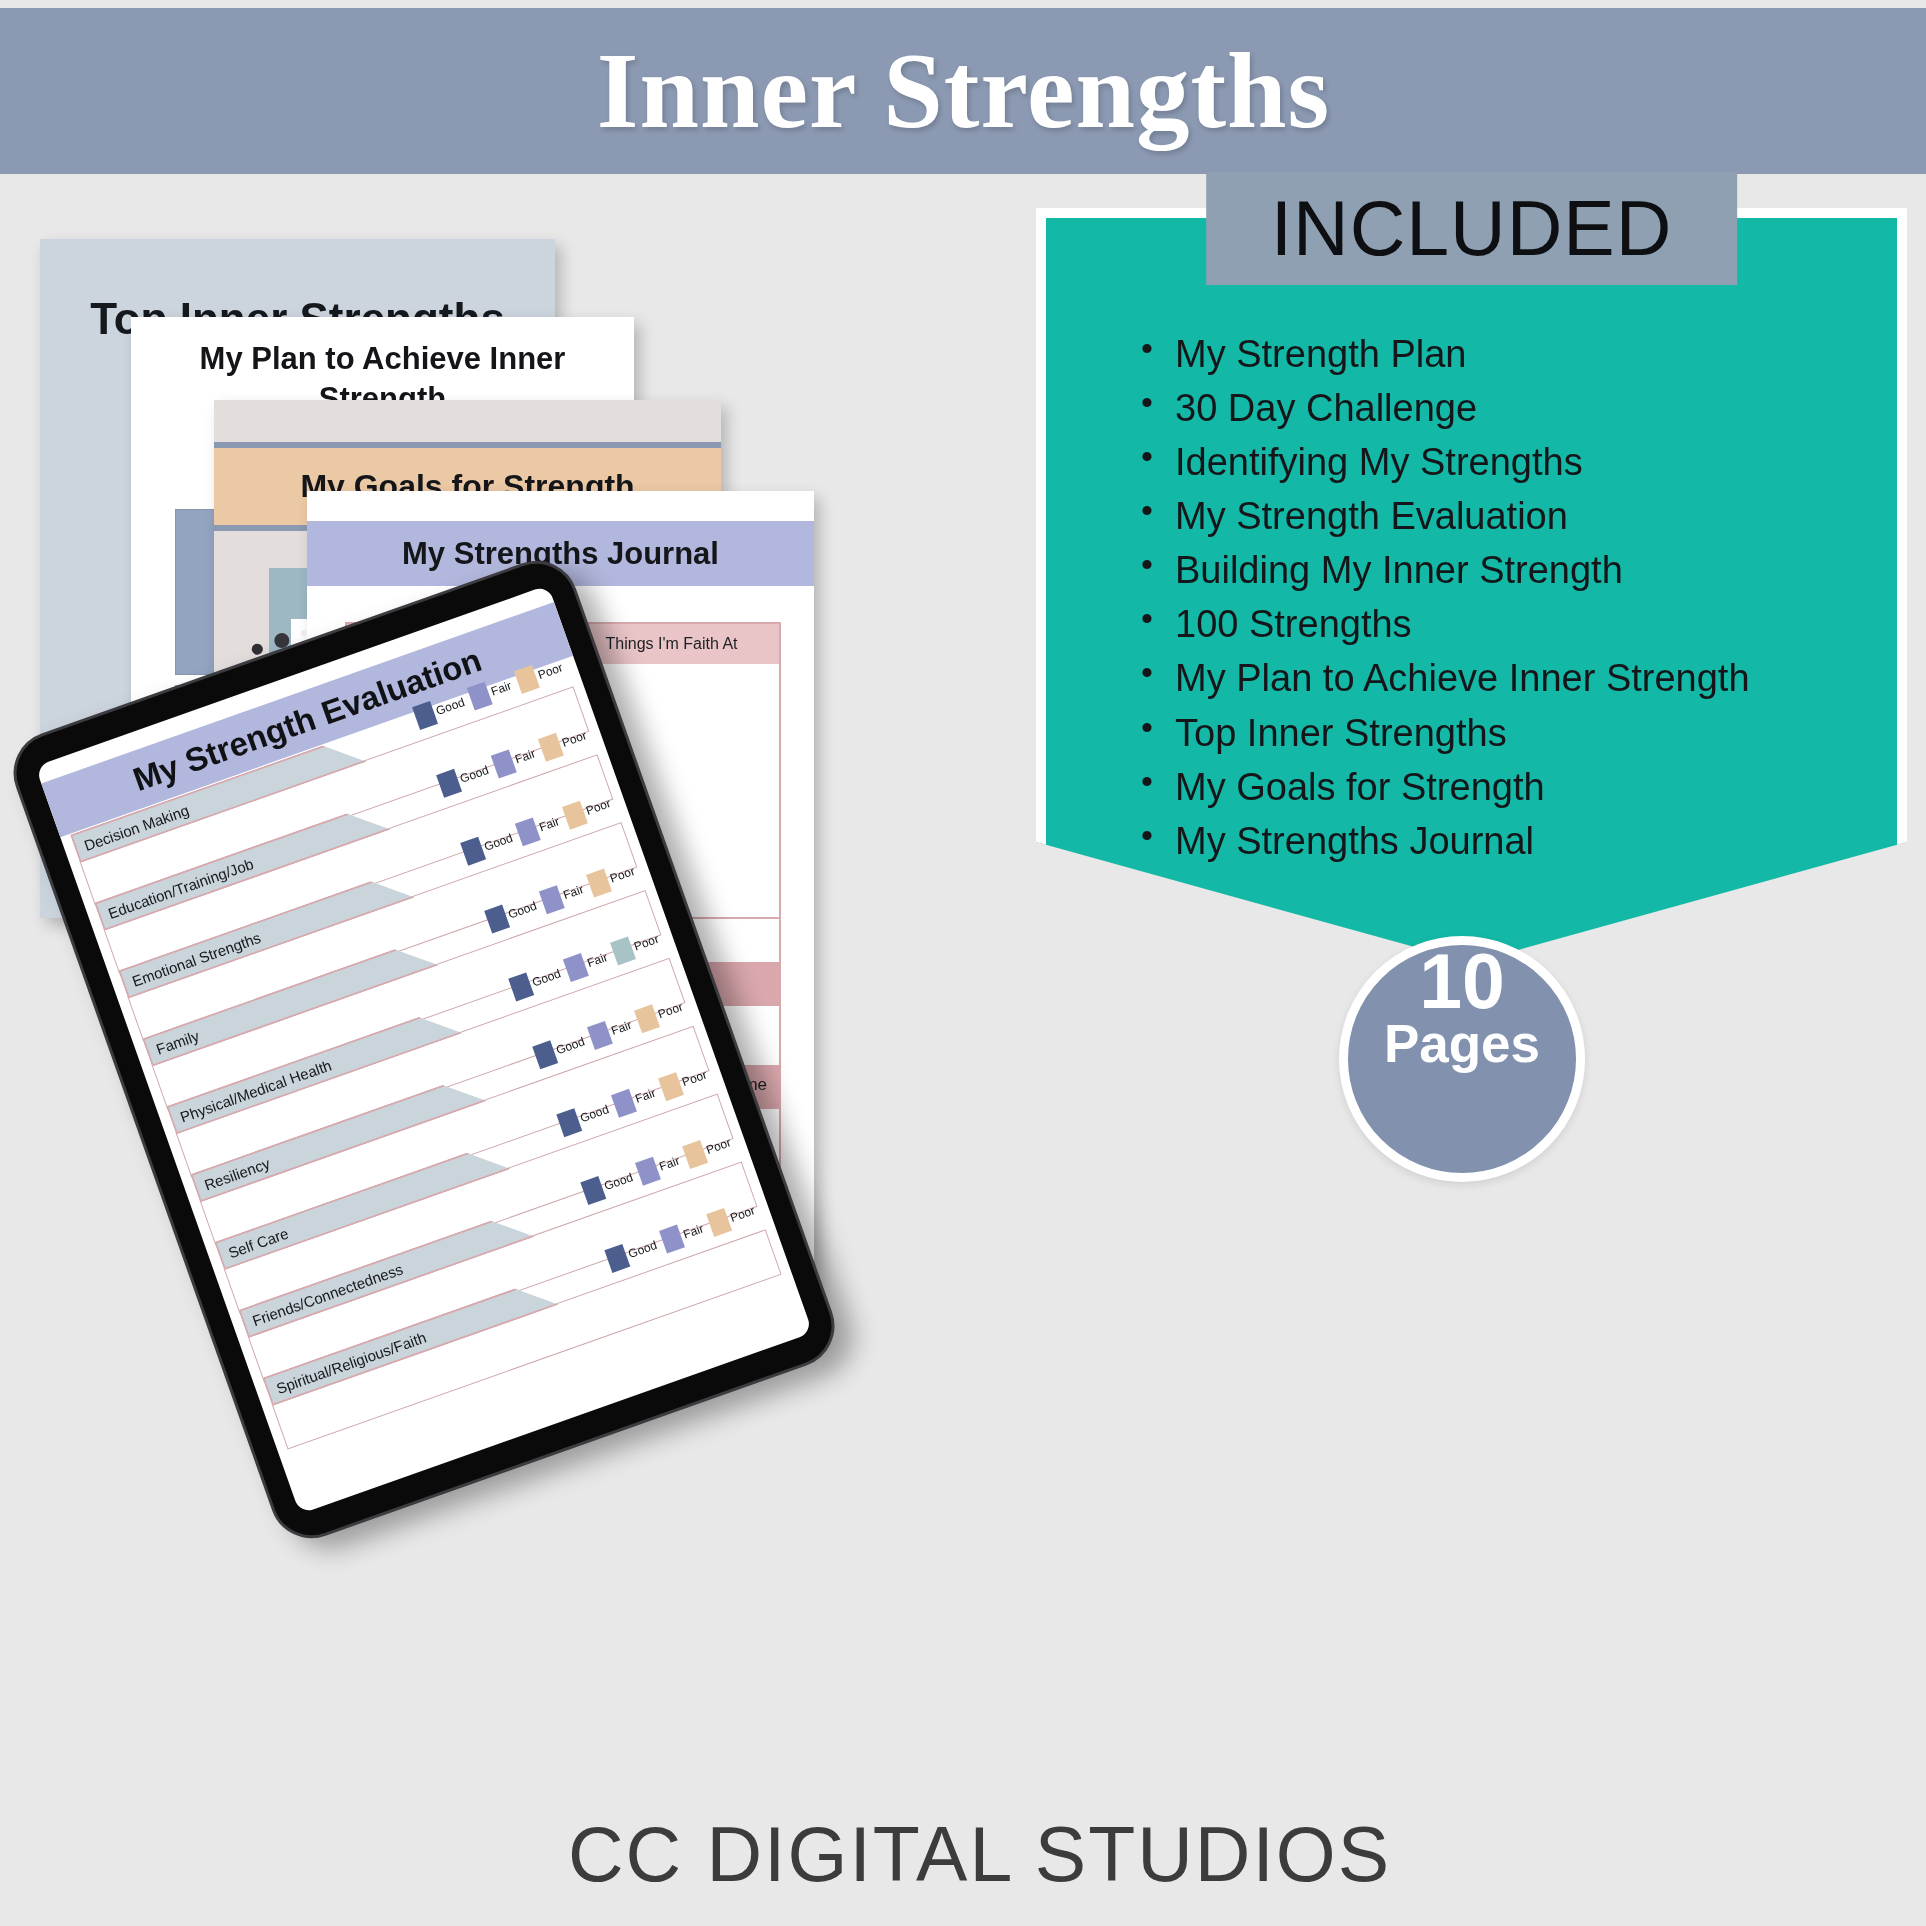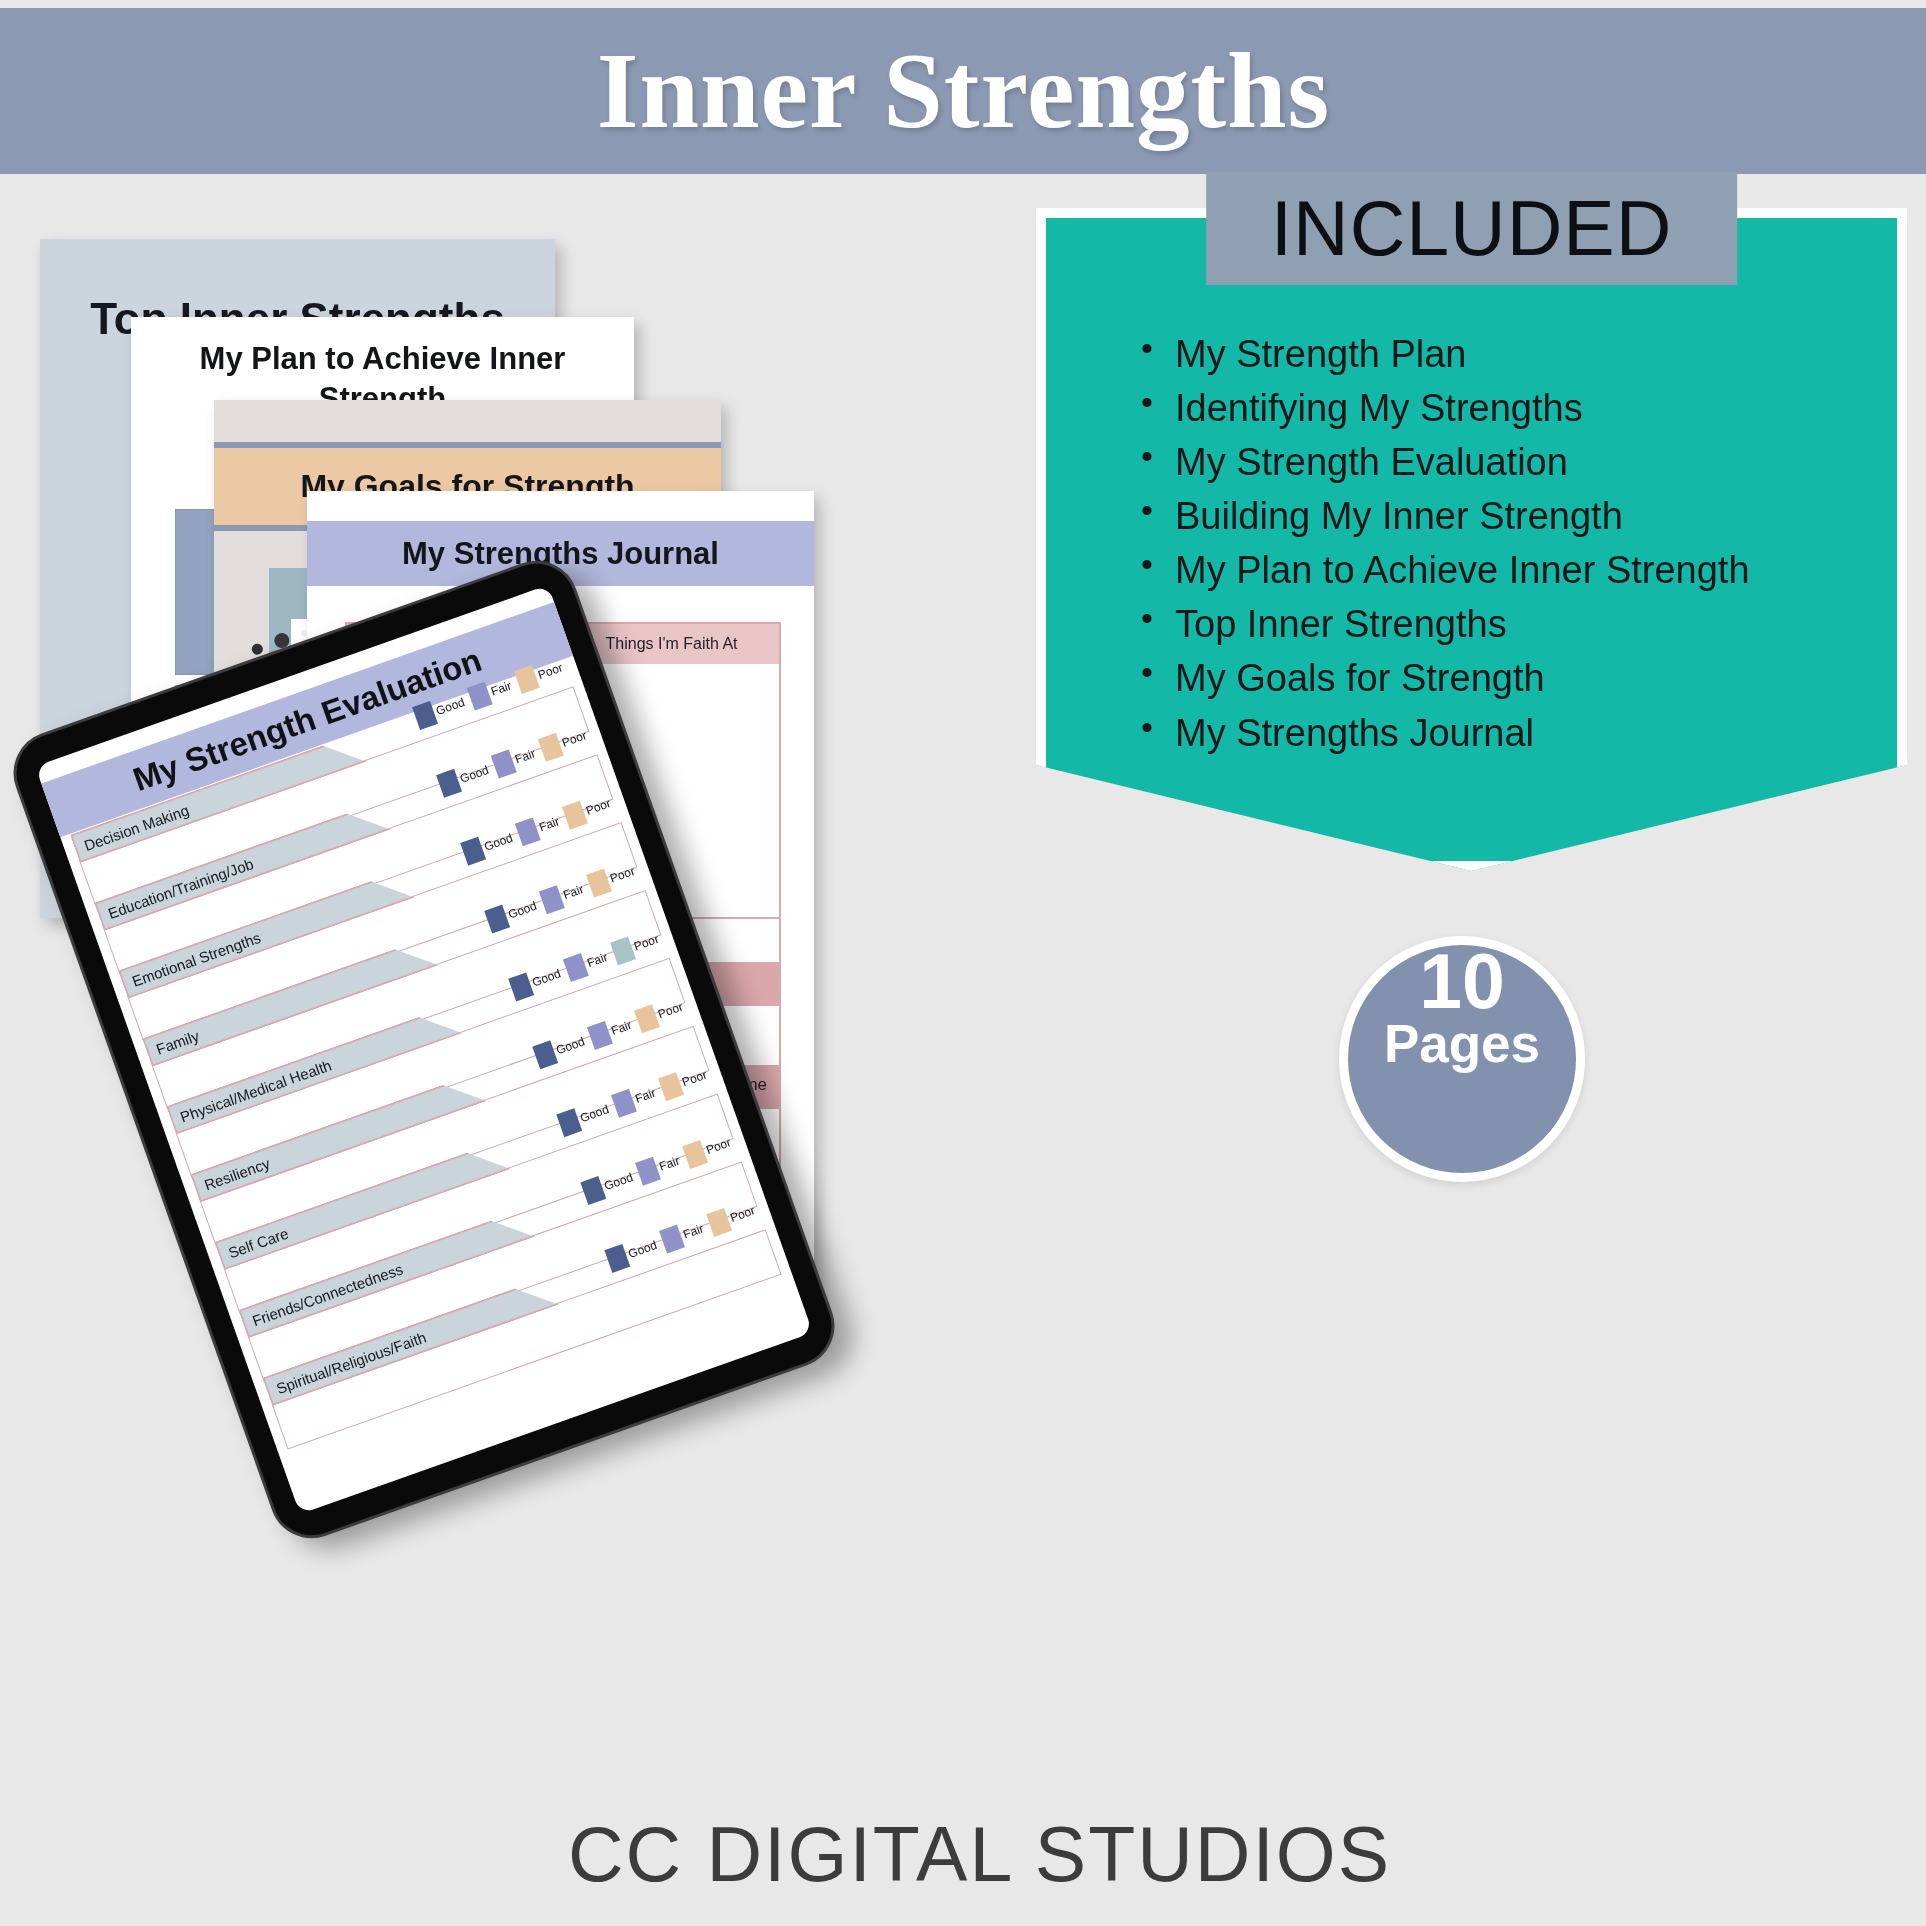--- a/index.html
+++ b/index.html
@@ -510,23 +510,25 @@
           </div>
         </div>
       </div>
   </div>
 </div>
 
 <div class="included-wrap">
   <div class="included-panel">
     <ul class="included-list" id="included-list">
         <li>My Strength Plan</li>
+        <li>30 Day Challenge</li>
         <li>Identifying My Strengths</li>
         <li>My Strength Evaluation</li>
         <li>Building My Inner Strength</li>
+        <li>100 Strengths</li>
         <li>My Plan to Achieve Inner Strength</li>
         <li>Top Inner Strengths</li>
         <li>My Goals for Strength</li>
         <li>My Strengths Journal</li>
       </ul>
   </div>
   <div class="included-badge">
     <span class="included-badge-text">INCLUDED</span>
   </div>
 </div>

